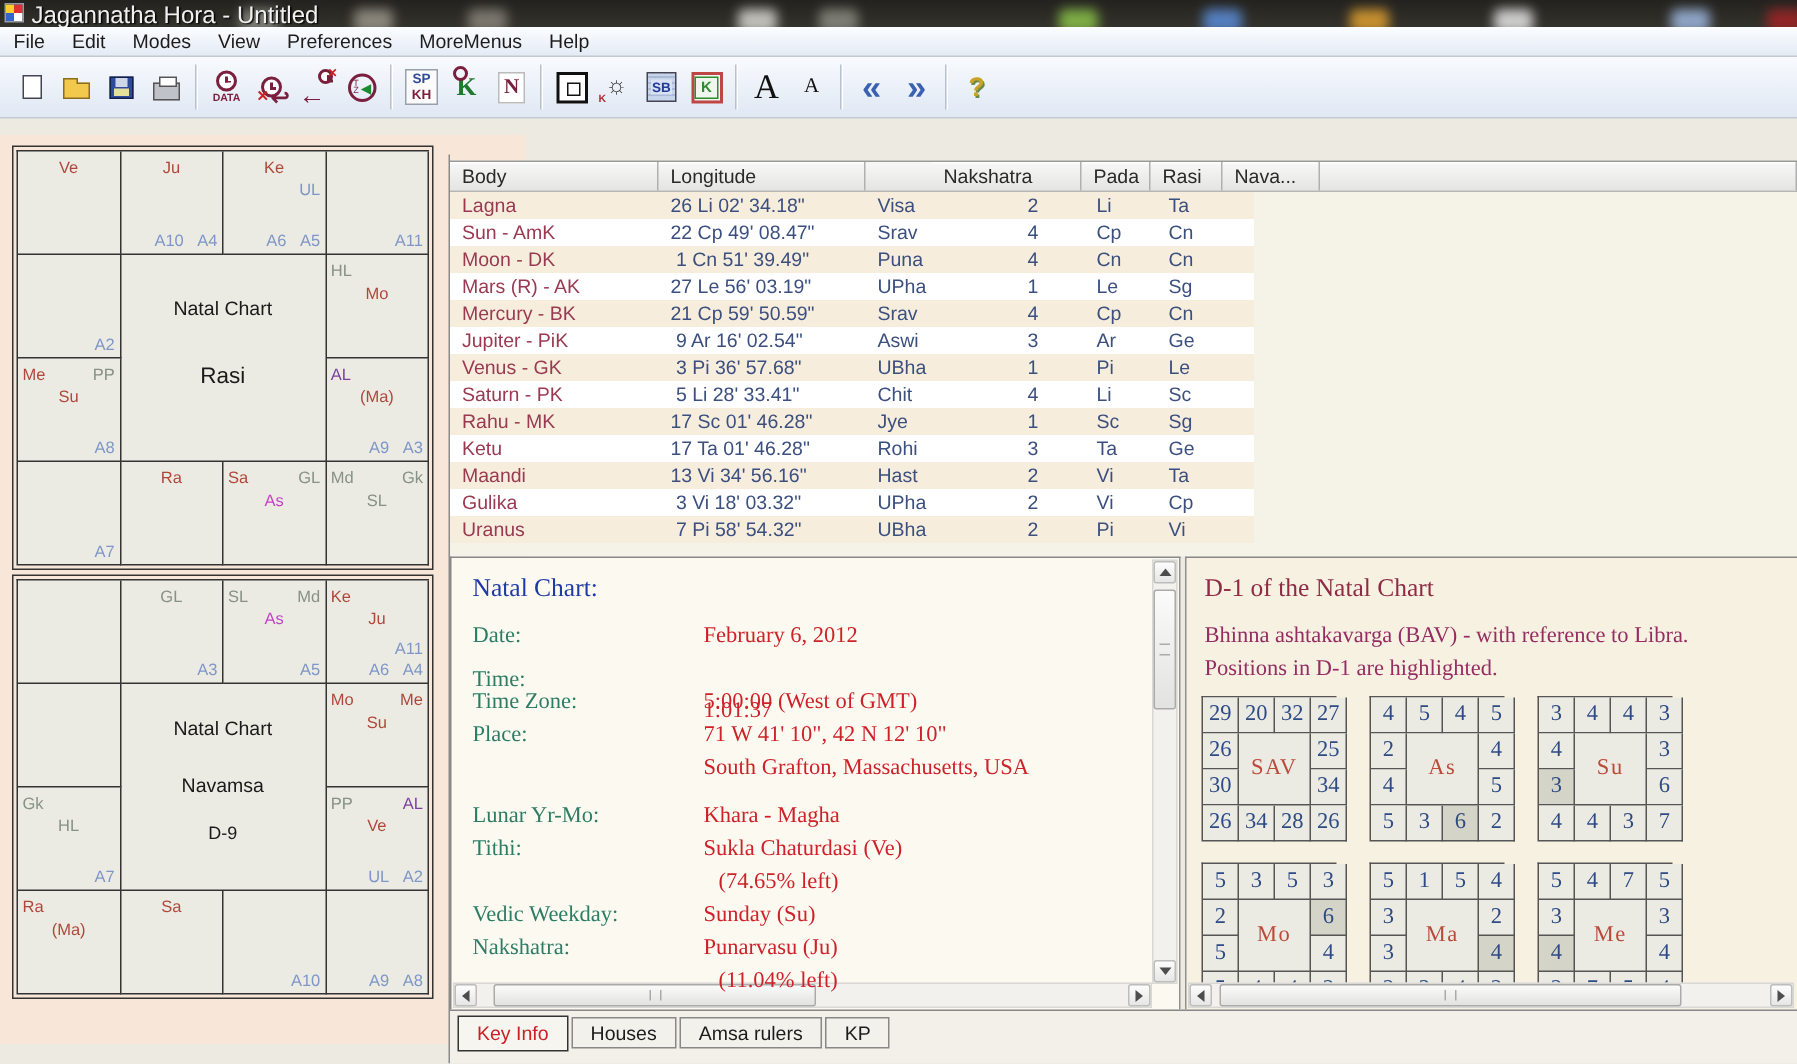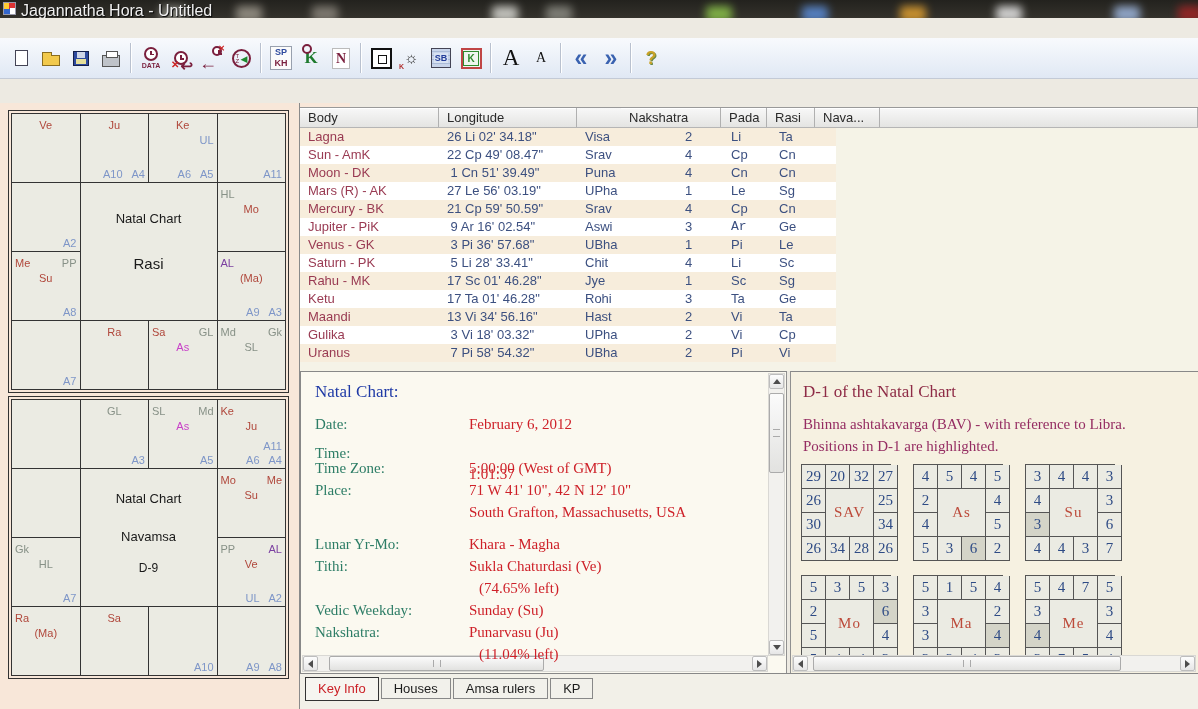--- a/index.html
+++ b/index.html
@@ -77,21 +77,21 @@
 
   
   .tabstrip { position:absolute; left:0; top:79px; width:1198px; height:24px; background:#EDEAE0;
               border-bottom:1px solid #777; display:flex; align-items:flex-end; padding-left:2px; }
   .ttab { height:20px; line-height:19px; padding:0 11px; font-size:13px; color:#1c1c1c; background:#F1EFE8;
           border:1px solid #7a7a7a; border-bottom:none; border-radius:3px 3px 0 0; margin-right:1px; cursor:default; }
   .ttab.sel { height:24px; line-height:23px; background:#F6F5F0; color:#CB2026; border-color:#444;
               position:relative; z-index:2; }
 
   
-  .left-panel { position:absolute; left:0; top:103px; width:350px; height:606px; background:#F8E7D9;padding-left:16px; }
+  .left-panel { position:absolute; left:0; top:90px; width:350px; height:606px; background:#F8E7D9;padding-left:16px; }
   .panel-vline { position:absolute; left:299px; top:103px; width:1px; height:606px; background:#8a8a8a; }
   .chart { position:absolute; left:8px; width:281px; height:283px; border:1px solid #333; padding:2px; }
   .chart-grid { width:100%; height:100%; border-top:1px solid #333; border-left:1px solid #333;
                 display:grid; grid-template-columns:repeat(4,1fr); grid-template-rows:repeat(4,1fr); background:#EBEBE3; }
   .ccell { border-right:1px solid #333; border-bottom:1px solid #333; position:relative;
            font-size:11px; padding:4px 3px 2px 3px; overflow:hidden; }
   .ccenter { grid-row:2/4; grid-column:2/4; border-right:1px solid #333; border-bottom:1px solid #333; position:relative; }
   .cline { height:15px; line-height:15px; display:flex; }
   .cline.l { justify-content:flex-start; } .cline.c { justify-content:center; }
   .cline.r { justify-content:flex-end; } .cline.sb { justify-content:space-between; }
@@ -171,20 +171,29 @@
     <div class="blob" style="left:706px;background:#8bc34a"></div>
     <div class="blob" style="left:802px;background:#5b8dd9"></div>
     <div class="blob" style="left:900px;background:#e0a030"></div>
     <div class="blob" style="left:996px;background:#e8e8e8"></div>
     <div class="blob" style="left:1114px;background:#9fb8e0"></div>
     <div class="blob" style="left:1178px;background:#a02525"></div>
     <div class="app-icon"></div>
     <div class="title-text">Jagannatha Hora - Untitled</div>
   </div>
 
+  <div class="menubar" id="menubar">
+      <div class="menu-item">File</div>
+      <div class="menu-item">Edit</div>
+      <div class="menu-item">Modes</div>
+      <div class="menu-item">View</div>
+      <div class="menu-item">Preferences</div>
+      <div class="menu-item">MoreMenus</div>
+      <div class="menu-item">Help</div>
+    </div>
 
   <div class="toolbar" id="toolbar">
       <div class="tbtn">
         <div class="ic-new"></div>
       </div>
       <div class="tbtn">
         <div class="ic-open"></div>
       </div>
       <div class="tbtn">
         <div class="ic-save"></div>
@@ -522,21 +531,21 @@
         <div class="pcell val" style="width: 100px;">Srav</div>
         <div class="pcell val" style="width: 46px;">4</div>
         <div class="pcell val" style="width: 48px;">Cp</div>
         <div class="pcell val" style="width: 65px;">Cn</div>
       </div>
       <div class="prow even">
         <div class="pcell body" style="width: 139px;">Jupiter - PiK</div>
         <div class="pcell val" style="width: 138px;"> 9 Ar 16' 02.54"</div>
         <div class="pcell val" style="width: 100px;">Aswi</div>
         <div class="pcell val" style="width: 46px;">3</div>
-        <div class="pcell val" style="width: 48px; font-family: Liberation Mono, monospace;">Ar</div>
+        <div class="pcell val" style="width: 48px;">Ar</div>
         <div class="pcell val" style="width: 65px;">Ge</div>
       </div>
       <div class="prow odd">
         <div class="pcell body" style="width: 139px;">Venus - GK</div>
         <div class="pcell val" style="width: 138px;"> 3 Pi 36' 57.68"</div>
         <div class="pcell val" style="width: 100px;">UBha</div>
         <div class="pcell val" style="width: 46px;">1</div>
         <div class="pcell val" style="width: 48px;">Pi</div>
         <div class="pcell val" style="width: 65px;">Le</div>
       </div>

